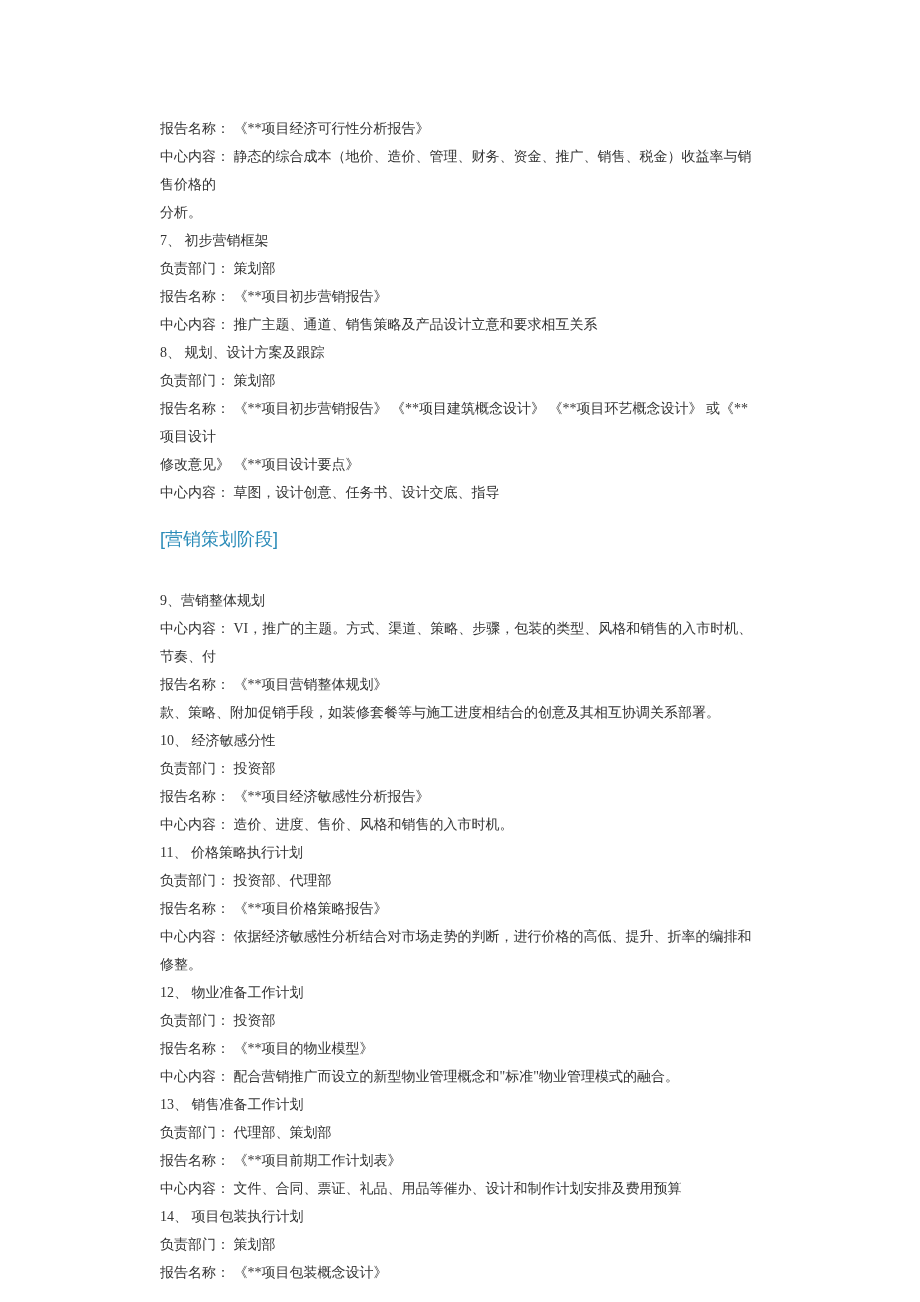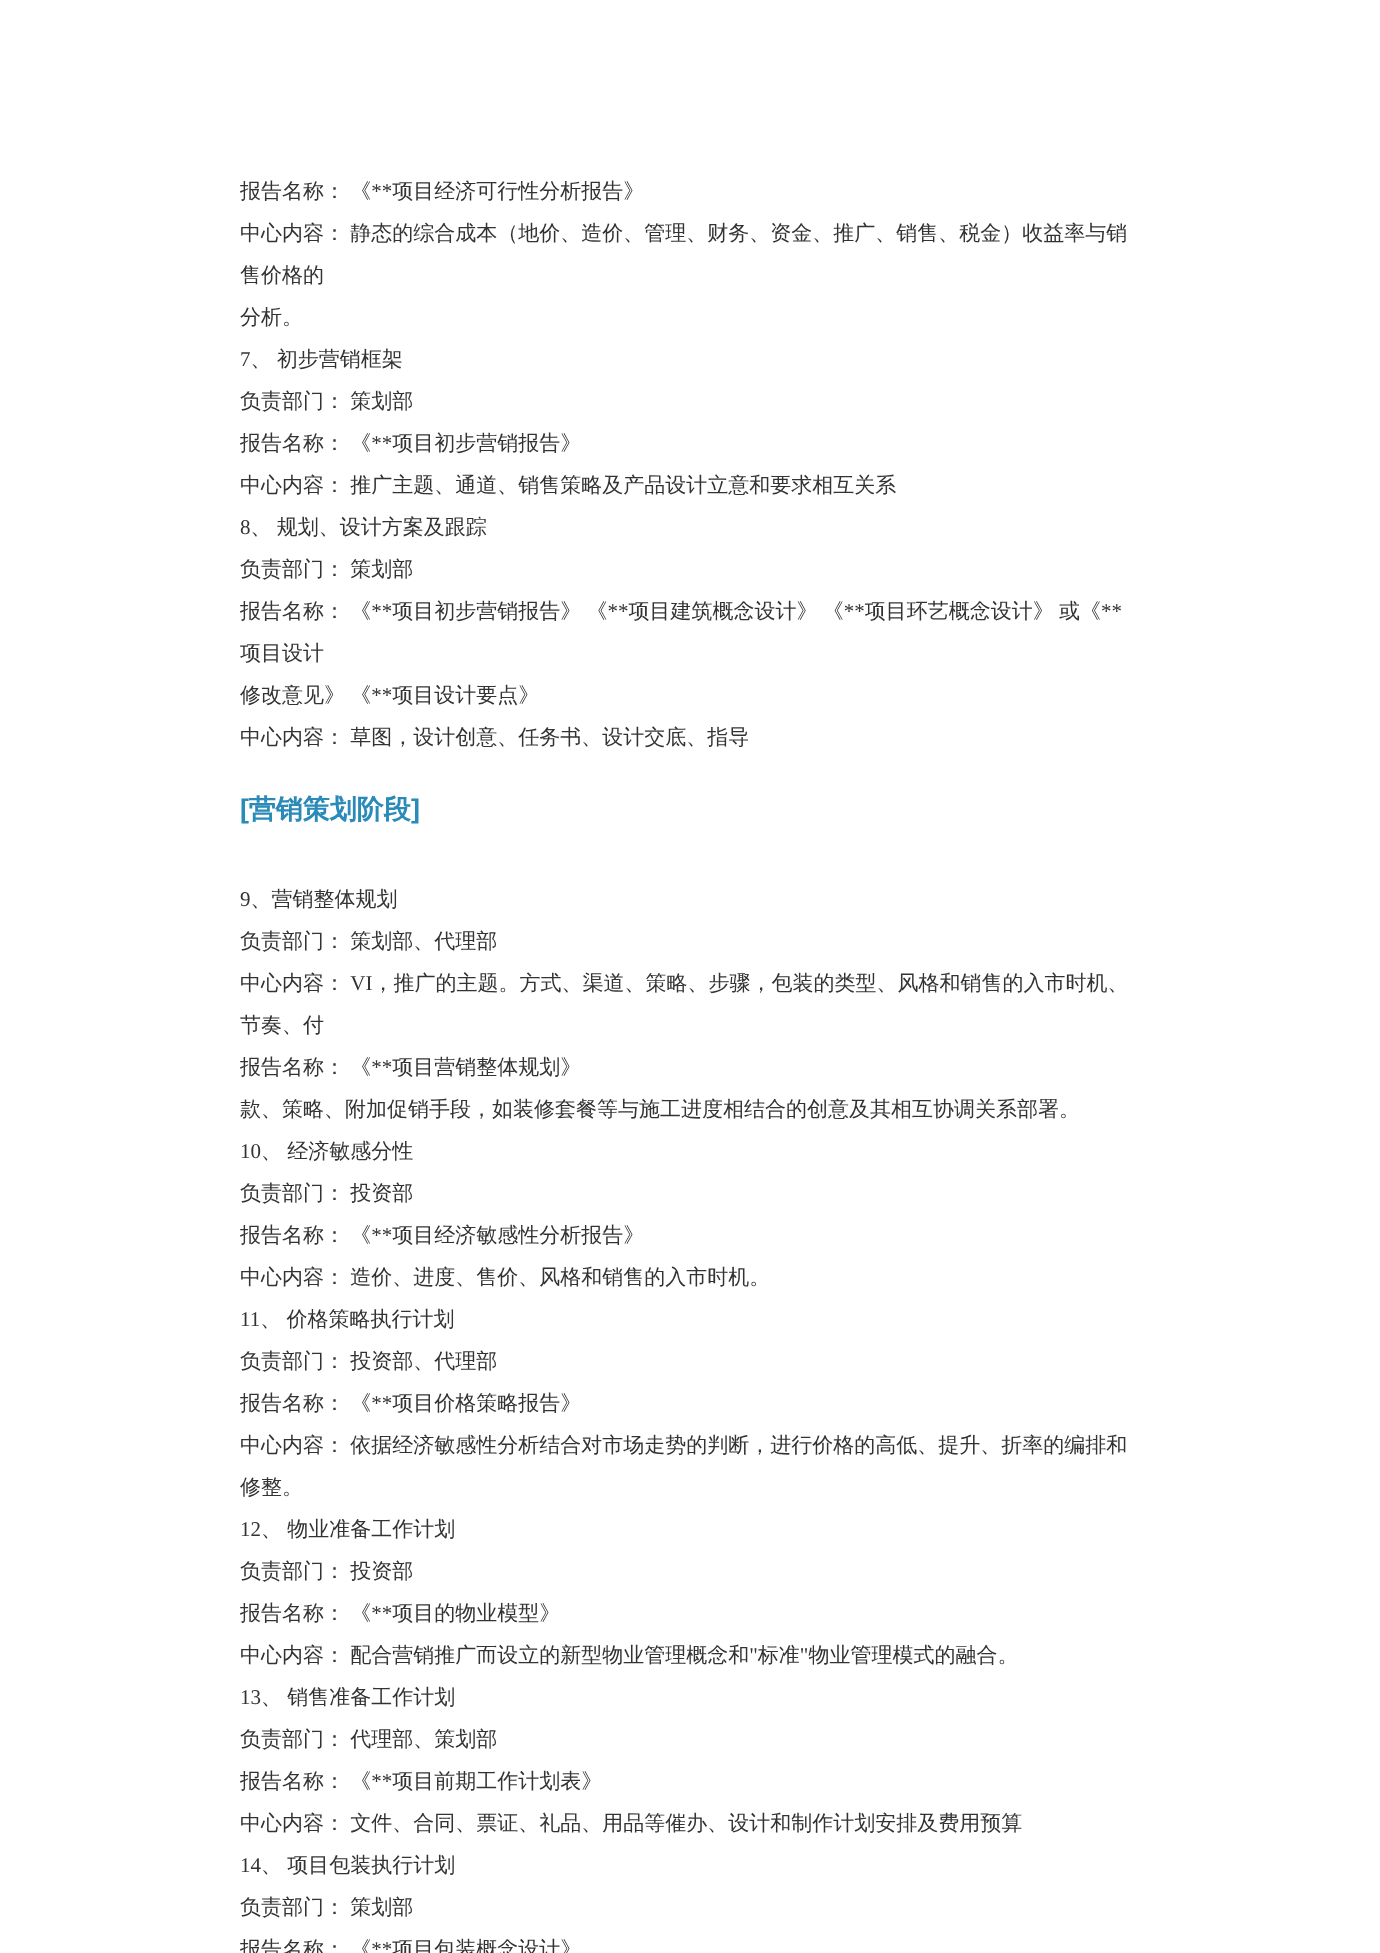--- a/index.html
+++ b/index.html
@@ -20,21 +20,21 @@
   .line {
     display: block;
   }
   .bold {
     font-weight: normal;
     font-family: "SimHei", "黑体", "SimSun", serif;
   }
   .section-heading {
     color: #2a8bb8;
     font-size: 18px;
-    font-weight: bold;
+    font-weight: normal;
     font-family: "SimHei", "黑体", "Microsoft YaHei", sans-serif;
     margin-top: 14px;
     margin-bottom: 30px;
   }
 </style>
 </head>
 <body>
 
 <div class="page">
 
@@ -73,24 +73,20 @@
   </span>
   <span class="line">修改意见》 《**项目设计要点》</span>
   <span class="line">
     <span class="bold">中心内容：</span>
     <span>草图，设计创意、任务书、设计交底、指导</span>
   </span>
 
   <div class="section-heading">[营销策划阶段]</div>
 
   <span class="line">9、营销整体规划</span>
-  <span class="line">
-    <span class="bold">负责部门：</span>
-    <span>策划部、代理部</span>
-  </span>
   <span class="line">
     <span class="bold">中心内容：</span>
     <span>VI，推广的主题。方式、渠道、策略、步骤，包装的类型、风格和销售的入市时机、节奏、付</span>
   </span>
   <span class="line">
     <span class="bold">报告名称：</span>
     <span>《**项目营销整体规划》</span>
   </span>
   <span class="line">款、策略、附加促销手段，如装修套餐等与施工进度相结合的创意及其相互协调关系部署。</span>
 

